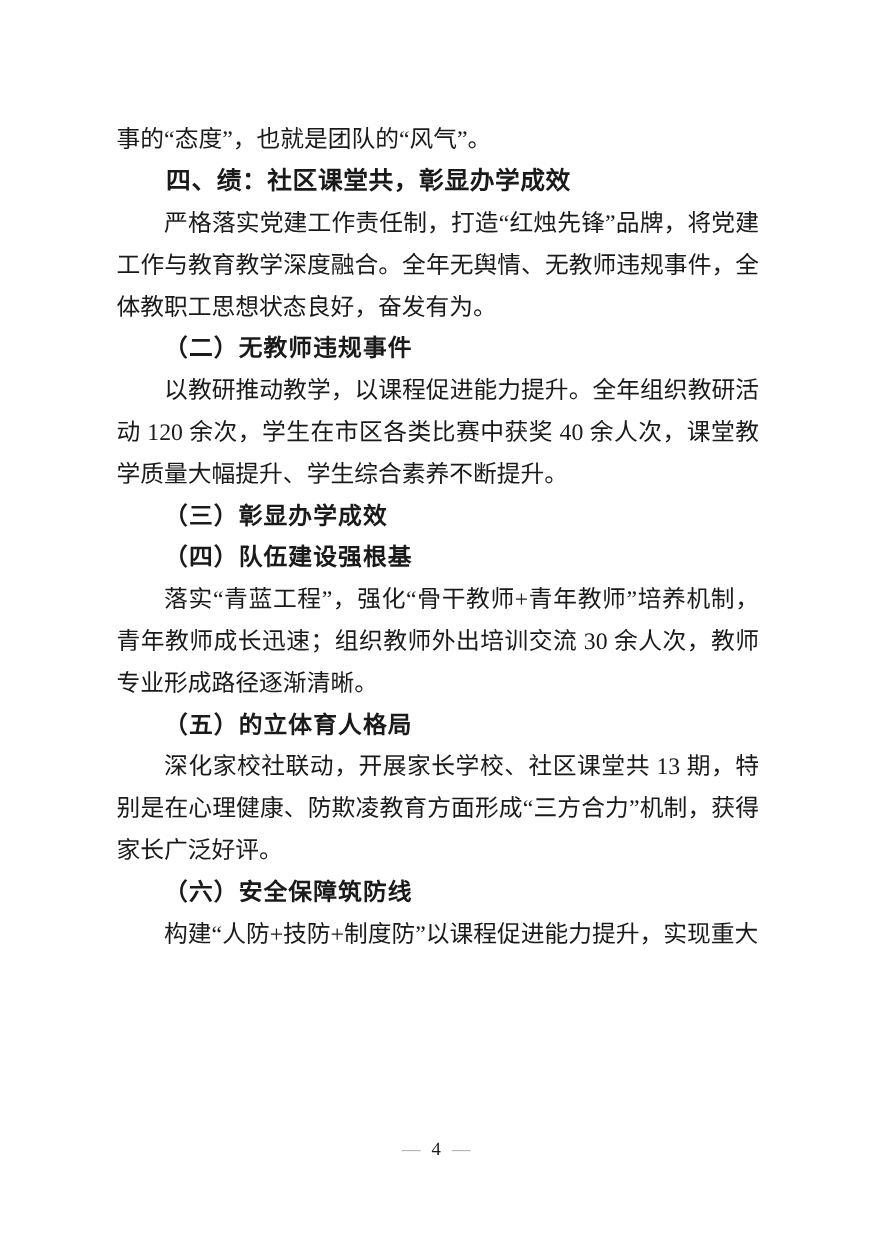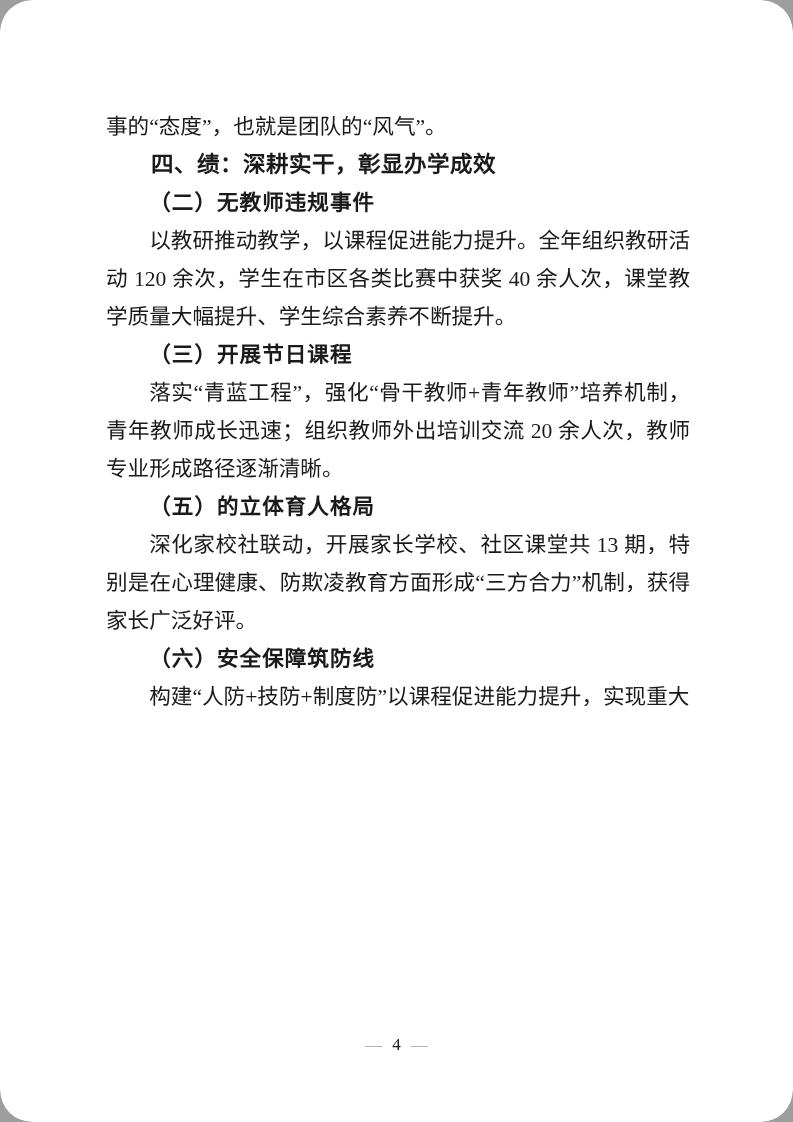--- a/index.html
+++ b/index.html
@@ -1,15 +1,15 @@
 <!DOCTYPE html>
 <html lang="zh-CN"><head>
 <meta charset="utf-8">
 <style>
-  * { margin: 0; padding: 0; box-sizing: border-box; border-radius: 32px; }
+  * { margin: 0; padding: 0; box-sizing: border-box; }
   html, body { background: #9e9e9e; }
   .page {
     position: relative;
     width: 793px;
     height: 1122px;
     margin: 0 auto;
     background: #ffffff;
     color: #1a1a1a;
     overflow: hidden;
     font-family: "Liberation Serif", "DejaVu Serif", serif;
@@ -62,29 +62,31 @@
   }
 </style>
 </head>
 <body>
 
 <div class="page">
   <div class="content">
 
     <p class="continuation">事的“态度”，也就是团队的“风气”。</p>
 
-    <h1 class="doc-heading">四、绩：深耕实干，彰显办学成效</h1>
+    <h1 class="doc-heading">四、绩：社区课堂共，彰显办学成效</h1>
 
+    <p class="body-par">严格落实党建工作责任制，打造“红烛先锋”品牌，将党建工作与教育教学深度融合。全年无舆情、无教师违规事件，全体教职工思想状态良好，奋发有为。</p>
 
     <h2 class="sub-heading">（二）无教师违规事件</h2>
     <p class="body-par">以教研推动教学，以课程促进能力提升。全年组织教研活动 120 余次，学生在市区各类比赛中获奖 40 余人次，课堂教学质量大幅提升、学生综合素养不断提升。</p>
 
-    <h2 class="sub-heading">（三）开展节日课程</h2>
+    <h2 class="sub-heading">（三）彰显办学成效</h2>
 
-    <p class="body-par">落实“青蓝工程”，强化“骨干教师+青年教师”培养机制，青年教师成长迅速；组织教师外出培训交流 20 余人次，教师专业形成路径逐渐清晰。</p>
+    <h2 class="sub-heading">（四）队伍建设强根基</h2>
+    <p class="body-par">落实“青蓝工程”，强化“骨干教师+青年教师”培养机制，青年教师成长迅速；组织教师外出培训交流 30 余人次，教师专业形成路径逐渐清晰。</p>
 
     <h2 class="sub-heading">（五）的立体育人格局</h2>
     <p class="body-par">深化家校社联动，开展家长学校、社区课堂共 13 期，特别是在心理健康、防欺凌教育方面形成“三方合力”机制，获得家长广泛好评。</p>
 
     <h2 class="sub-heading">（六）安全保障筑防线</h2>
     <p class="body-par">构建“人防+技防+制度防”以课程促进能力提升，实现重大</p>
 
   </div>
 
   <div class="footer">

